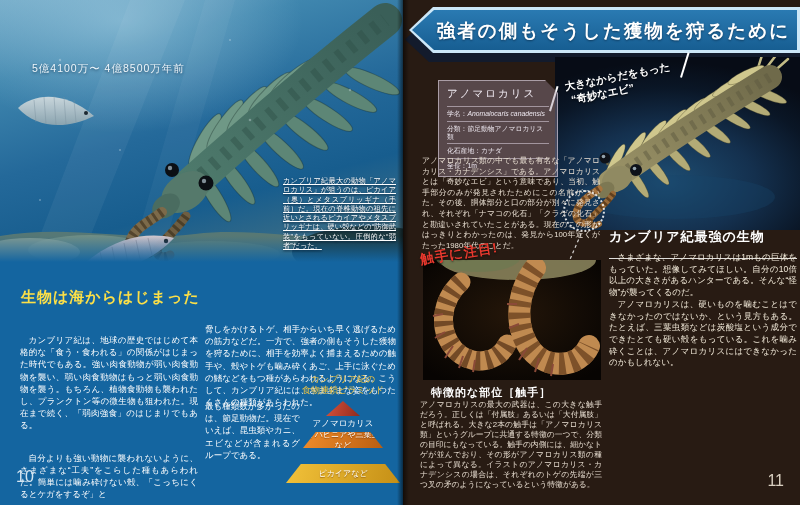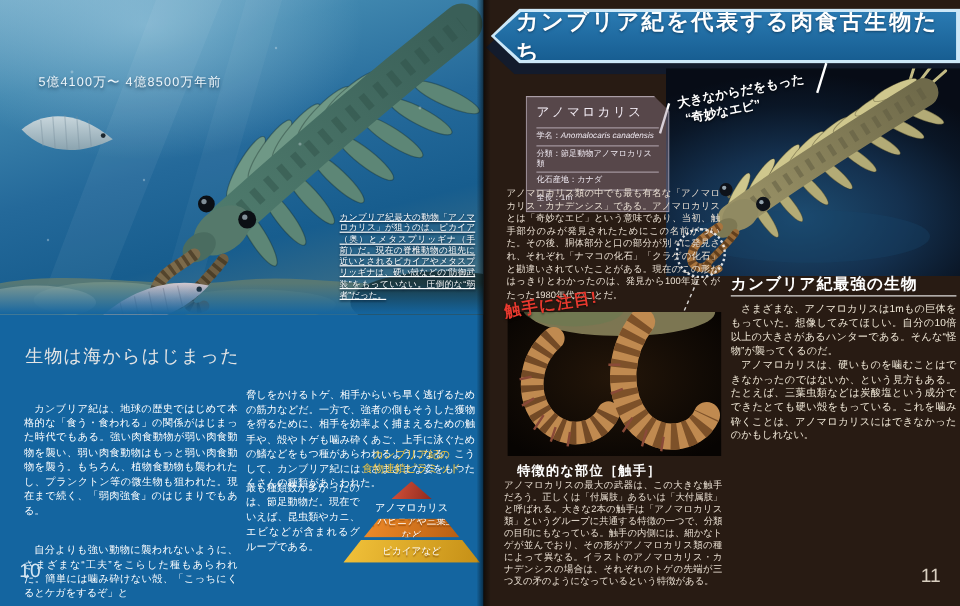--- a/index.html
+++ b/index.html
@@ -14,41 +14,41 @@
       linear-gradient(165deg, #6fa8c6 0%, #3f86ae 22%, #24699a 48%, #175d8e 70%, #3a6d86 88%, #567a82 100%);
   }
   .photo::after { content:""; position:absolute; left:0; bottom:0; width:100%; height:26px;
     background:linear-gradient(to bottom, rgba(20,101,160,0), #1465a0); }
   .era-title { position:absolute; left:26px; top:16px; font-size:32px; font-weight:bold; color:#ffffff;
     letter-spacing:5px; text-shadow:0 2px 6px rgba(0,25,50,.55); }
   .era-dates { position:absolute; left:32px; top:62px; font-size:10.5px; color:#eef6fb; letter-spacing:1px;
     text-shadow:0 1px 3px rgba(0,25,50,.6); }
   .photo-caption { position:absolute; left:283px; top:176px; width:113px; font-size:7.2px; line-height:9.3px;
     color:#fff; text-align:justify; text-shadow:0 1px 2px rgba(0,20,40,.8);text-decoration:underline; }
-  .section-heading { position:absolute; left:21px; top:288px; font-size:15px; font-weight:normal; color:#e5e5e5; letter-spacing:1px; }
+  .section-heading { position:absolute; left:21px; top:288px; font-size:15px; font-weight:bold; color:#fde047; letter-spacing:1px; }
   .bodytext { position:absolute; font-size:8.5px; line-height:12.2px; color:#fff; text-align:justify; }
   .bodytext p { text-indent:1em;margin-top:20px; }
   .col1 { left:20px; top:314px; width:178px; }
   .col2 { left:205px; top:303px; width:191px; }
   .col2b { left:205px; top:380px; width:95px; }
   .col2b p { text-indent:0; }
   .pagenum { position:absolute; font-size:16px; color:#d5e6f2; }
   .pn-left { left:16px; top:468px; }
 
   
   .pyramid { position:absolute; left:284px; top:374px; width:118px; text-align:center; }
   .pyr-title { font-size:9px; font-weight:normal; color:#f5c63e; line-height:11px; margin-bottom:5px; }
   .pyr-title span { display:block; }
   .tier1 { width:34px; height:15px; margin:0 auto; background:linear-gradient(105deg,#d8523a,#8e2a1e);
     clip-path:polygon(50% 0, 100% 100%, 0 100%); }
   .tier-label-top { font-size:8.5px; color:#fff; margin:2px 0; }
   .tier2 { width:80px; height:16px; margin:2px auto; background:linear-gradient(105deg,#f question 08c2a,#b85e12);
     background:linear-gradient(105deg,#f08c2a,#b85e12);
     clip-path:polygon(16% 0, 84% 0, 100% 100%, 0 100%); display:flex; align-items:center; justify-content:center; }
-  .tier3 { width:114px; height:19px; margin:2px auto 0; background:linear-gradient(105deg,#f2c23a,#c58f16);
+  .tier3 { width:114px; height:19px; margin:16px auto 0; background:linear-gradient(105deg,#f2c23a,#c58f16);
     clip-path:polygon(13% 0, 87% 0, 100% 100%, 0 100%); display:flex; align-items:center; justify-content:center; }
   .tier2 span, .tier3 span { font-size:8px; color:#fff; text-shadow:0 1px 1px rgba(90,40,0,.6); }
 
   
   .gutter { position:absolute; left:397px; top:0; width:12px; height:505px;
     background:linear-gradient(to right, rgba(0,0,0,0), rgba(0,0,0,.55) 50%, rgba(0,0,0,0)); z-index:40; }
 
   
   .page-right { position:absolute; left:403px; top:0; width:397px; height:505px; background:#281b13; overflow:hidden; }
 
@@ -85,21 +85,21 @@
     color:#e9dfd2; text-align:justify; }
   .callout { position:absolute; left:17px; top:245px; transform:rotate(-9deg); color:#e8392e;
     font-size:13.5px; font-weight:bold; letter-spacing:1px; z-index:6; text-shadow:0 1px 2px rgba(0,0,0,.6); }
   .closeup { position:absolute; left:20px; top:260px; width:178px; height:120px; overflow:hidden;
     background:radial-gradient(ellipse 120px 80px at 50% 45%, #241609 0%, #120b05 60%, #070402 100%); }
   .feature-heading { position:absolute; left:28px; top:385px; font-size:11px; font-weight:bold; color:#fff; letter-spacing:1px; }
   .feature-para { position:absolute; left:17px; top:400px; width:182px; font-size:7.8px; line-height:10px;
     color:#e9dfd2; text-align:justify; }
 
   .main-heading { position:absolute; left:206px; top:228px; width:188px; font-size:13px; font-weight:bold;
-    color:#fff; letter-spacing:1px; padding-bottom:0; border-bottom:1px solid rgba(255,255,255,.85); }
+    color:#fff; letter-spacing:1px; padding-bottom:12px; border-bottom:1px solid rgba(255,255,255,.85); }
   .main-text { position:absolute; left:206px; top:252px; width:188px; font-size:8.5px; line-height:11.7px;
     color:#f2ead9; text-align:justify; }
   .main-text p { text-indent:1em; }
   .pn-right { right:16px; top:472px; color:#d9cfc0; }
 </style>
 </head>
 <body>
 
 <div class="spread">
 
@@ -214,21 +214,21 @@
       </div>
     </div>
 
     <div class="pagenum pn-left">10</div>
   </div>
 
   <div class="page-right">
     <div class="banner-shadow"></div>
     <div class="banner">
       <div class="banner-inner">
-        <span>カンブリア紀を代表する肉食古生物たち</span>
+        <span>強者の側もそうした獲物を狩るために</span>
       </div>
     </div>
 
     <div class="illu-panel">
       <svg width="245" height="173" viewBox="0 0 245 173">
         <defs>
           <linearGradient id="bg2" x1="0" y1="1" x2="1" y2="0">
             <stop offset="0" stop-color="#9c9468"></stop>
               <stop offset="1" stop-color="#6f6a4a"></stop>
           </linearGradient>

